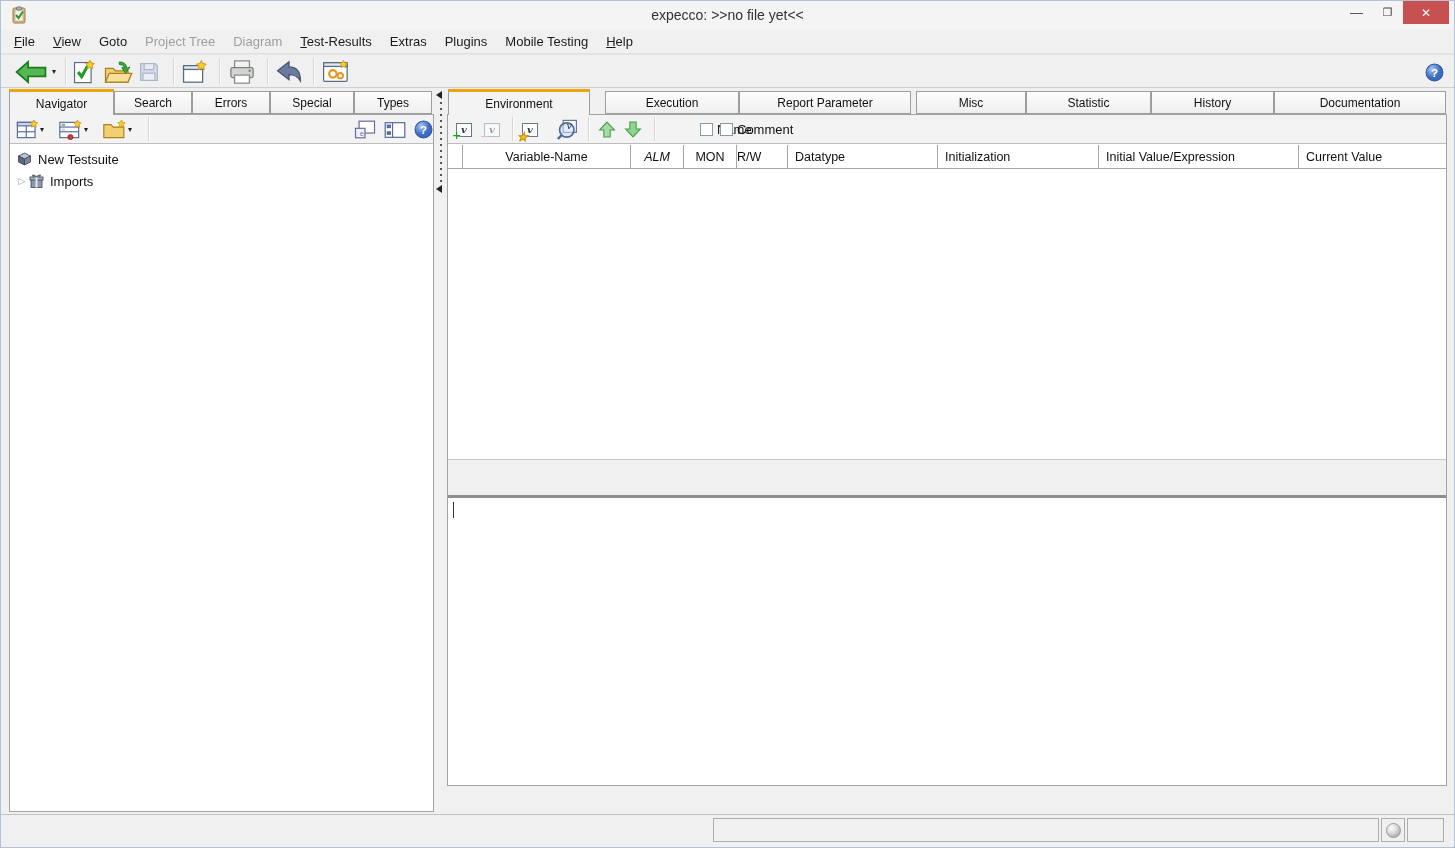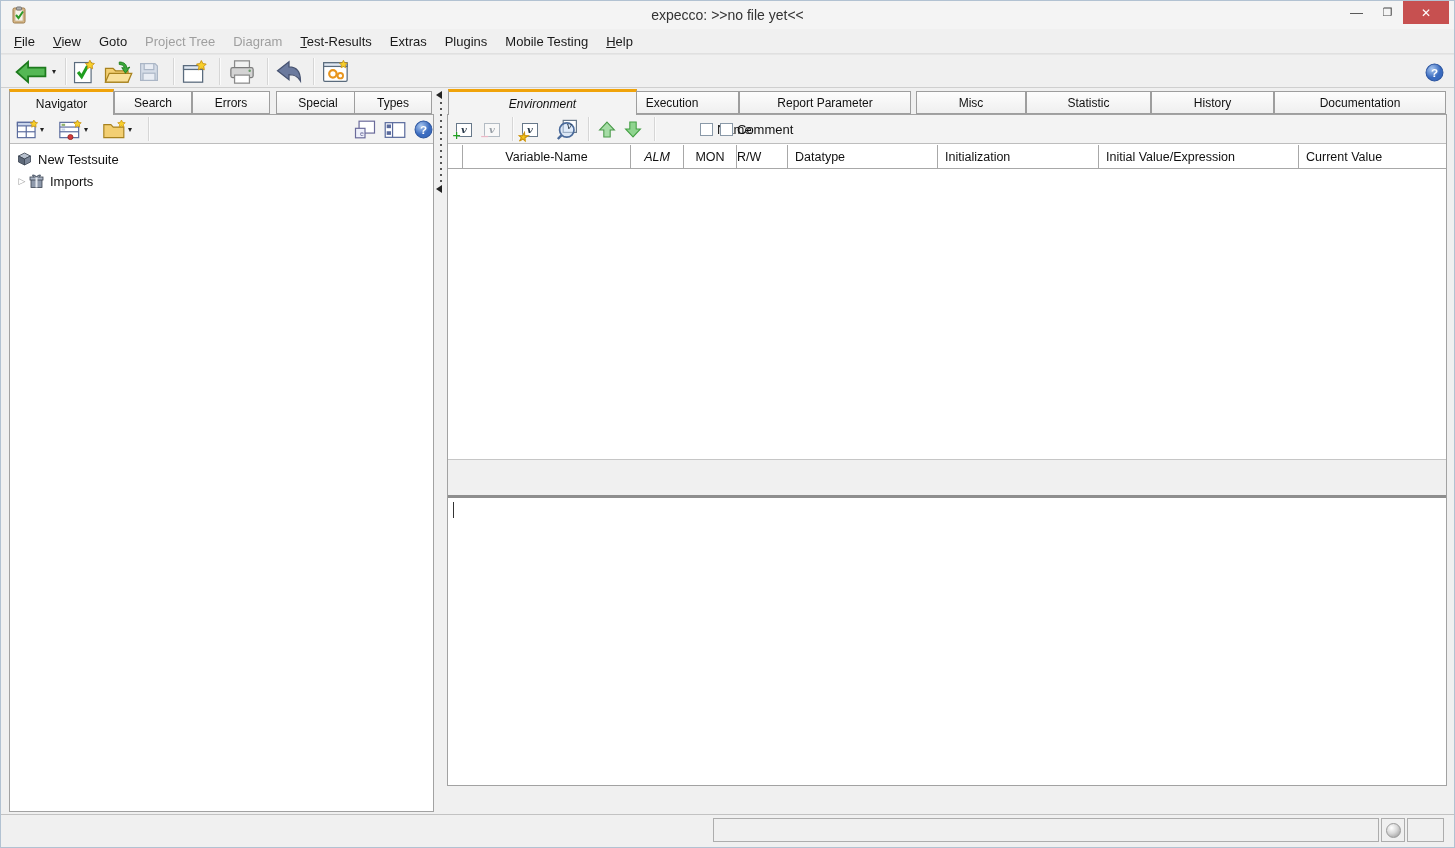--- a/index.html
+++ b/index.html
@@ -226,28 +226,28 @@
 
   <div class="tab active" style="left:8px; width:105px;">
       <span>Navigator</span>
     </div>
   <div class="tab" style="left:113px; width:78px;">
       <span>Search</span>
     </div>
   <div class="tab" style="left:191px; width:78px;">
       <span>Errors</span>
     </div>
-  <div class="tab" style="left:275px; width:84px;">
+  <div class="tab" style="left:269px; width:84px;">
       <span>Special</span>
     </div>
   <div class="tab" style="left:353px; width:78px;">
       <span>Types</span>
     </div>
 
-  <div class="tab active" style="left:447px; width:189px;font-style:italic;">
+  <div class="tab active" style="left:447px; width:142px;">
       <span>Environment</span>
     </div>
   <div class="tab" style="left:604px; width:134px;">
       <span>Execution</span>
     </div>
   <div class="tab" style="left:738px; width:172px;">
       <span>Report Parameter</span>
     </div>
   <div class="tab" style="left:915px; width:110px;">
       <span>Misc</span>

